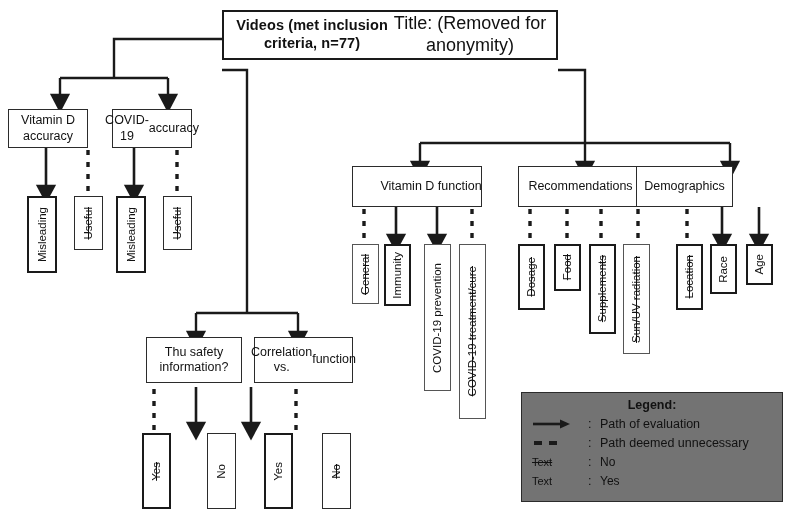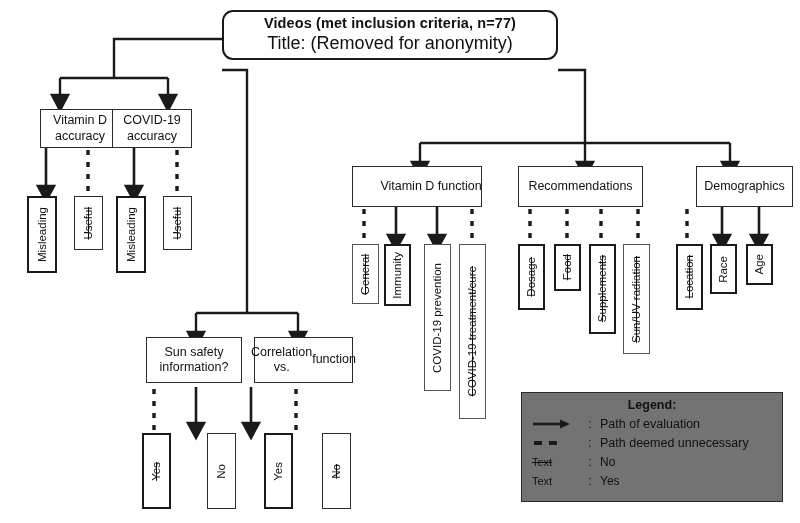--- a/index.html
+++ b/index.html
@@ -36,23 +36,22 @@
     justify-content: center;
     text-align: center;
     line-height: 1.22;
     color: #111111;
   }
   .box.thin { border-width: 1.4px; border-color: #555555; }
   .box.thick { border-width: 2.2px; border-color: #1a1a1a; }
   .root-box {
     border-width: 2.4px;
     border-color: #1a1a1a;
-    flex-direction: column;
+    flex-direction: row;
     padding: 4px 8px;
-    border-radius: 11px;
   }
   .root-line1 { font-weight: bold; font-size: 14.5px; letter-spacing: .1px; }
   .root-line2 { font-weight: normal; font-size: 18px; }
   .vtext {
     writing-mode: vertical-rl;
     transform: rotate(180deg);
     white-space: nowrap;
     font-size: 11.5px;
   }
   .htext { font-size: 12.5px; white-space: nowrap; }
@@ -149,44 +148,44 @@
       <path d="M638,209 L638,244"></path>
       <path d="M687,209 L687,244"></path>
     </g>
   </svg>
 
   <div class="box root-box" style="left:222px; top:10px; width:336px; height:50px;">
     <div class="root-line1">Videos (met inclusion criteria, n=77)</div>
     <div class="root-line2">Title: (Removed for anonymity)</div>
   </div>
 
-  <div class="box" style="left:40px; top:109px; width:80px; height:39px; flex-direction:column;">
+  <div class="box" style="left:8px; top:109px; width:80px; height:39px; flex-direction:column;">
     <div class="htext2">Vitamin D</div>
     <div class="htext2">accuracy</div>
   </div>
-  <div class="box" style="left:112px; top:109px; width:80px; height:39px; flex-direction:column;">
+  <div class="box" style="left:112px; top:109px; width:80px; height:39px; ">
     <div class="htext2">COVID-19</div>
     <div class="htext2">accuracy</div>
   </div>
 
   <div class="box thick" style="left:27px; top:196px; width:30px; height:77px;">
     <span class="vtext">Misleading</span>
   </div>
   <div class="box" style="left:74px; top:196px; width:29px; height:54px;">
     <span class="vtext struck">Useful</span>
   </div>
   <div class="box thick" style="left:116px; top:196px; width:30px; height:77px;">
     <span class="vtext">Misleading</span>
   </div>
   <div class="box" style="left:163px; top:196px; width:29px; height:54px;">
     <span class="vtext struck">Useful</span>
   </div>
 
   <div class="box" style="left:146px; top:337px; width:96px; height:46px; flex-direction:column;">
-    <div class="htext2">Sun safety</div>
+    <div class="htext2">Thu safety</div>
     <div class="htext2">information?</div>
   </div>
   <div class="box" style="left:254px; top:337px; width:99px; height:46px; flex-direction:row;">
     <div class="htext2">Correlation vs.</div>
     <div class="htext2">function</div>
   </div>
 
   <div class="box thick" style="left:142px; top:433px; width:29px; height:76px;">
     <span class="vtext struck">Yes</span>
   </div>
@@ -225,21 +224,21 @@
   <div class="box thick" style="left:554px; top:244px; width:27px; height:47px;">
     <span class="vtext struck">Food</span>
   </div>
   <div class="box thick" style="left:589px; top:244px; width:27px; height:90px;">
     <span class="vtext struck">Supplements</span>
   </div>
   <div class="box thin" style="left:623px; top:244px; width:27px; height:110px;">
     <span class="vtext struck">Sun/UV radiation</span>
   </div>
 
-  <div class="box" style="left:696px; top:166px; width:97px; height:41px;">
+  <div class="box" style="left:636px; top:166px; width:97px; height:41px;">
     <span class="htext">Demographics</span>
   </div>
   <div class="box thick" style="left:676px; top:244px; width:27px; height:66px;">
     <span class="vtext struck">Location</span>
   </div>
   <div class="box thick" style="left:710px; top:244px; width:27px; height:50px;">
     <span class="vtext">Race</span>
   </div>
   <div class="box thick" style="left:746px; top:244px; width:27px; height:41px;">
     <span class="vtext">Age</span>

